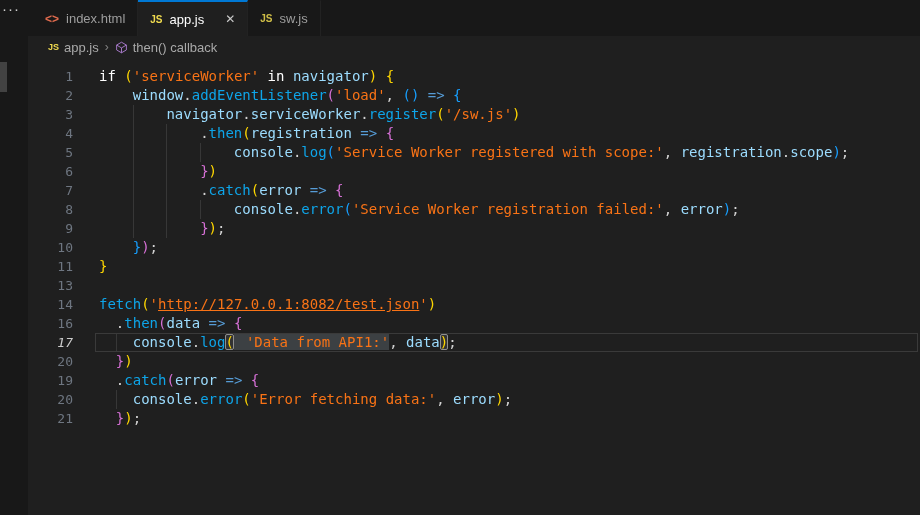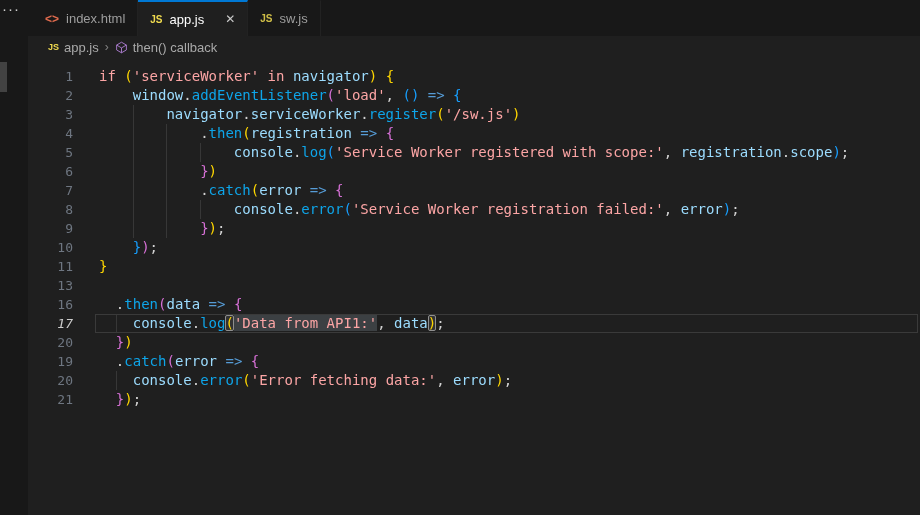--- a/index.html
+++ b/index.html
@@ -40,25 +40,25 @@
             padding-top:9px; overflow:hidden; }
   .line { display:flex; height:19px; position:relative; }
   .ln { flex:none; width:45px; text-align:right; color:#6E7681; font-size:13px; line-height:19px;
         cursor:pointer; }
   .line.current .ln { color:#CCCCCC;font-style:italic; }
   .code { flex:1; position:relative; padding-left:26px; white-space:pre; cursor:text; }
   .guide { position:absolute; top:0; bottom:0; width:1px; background:#373737; }
   .cur-border { position:absolute; left:22px; right:2px; top:0; bottom:0;
                 border:1px solid #3A3A3A; pointer-events:none; }
 
-  .tk-kw{color:#fca5a5}.tk-var{color:#9CDCFE}.tk-fn{color:#0ea5e9}.tk-str{color:#fca5a5}
+  .tk-kw{color:#ffffff}.tk-var{color:#9CDCFE}.tk-fn{color:#0ea5e9}.tk-str{color:#f97316}
   .tk-p{color:#D4D4D4}.tk-op{color:#569CD6}
   .tk-b1{color:#FFD700}.tk-b2{color:#D670D6}.tk-b3{color:#179FFF}
   .link { text-decoration:underline; }
-  .hl { background:rgba(165,180,195,0.22); }
+  .hl { background:rgba(165,180,195,0.22);padding-left:12px; }
   .box { outline:1px solid #8F8F8F; outline-offset:-1px; background:rgba(140,140,140,0.18);
          border-radius:2px; }
 </style>
 </head>
 <body>
 
 <div class="app">
 
   <div class="left-strip">
     <div class="overflow-dots">···</div>
@@ -140,20 +140,24 @@
         </div>
         <div class="line">
           <div class="ln">11</div>
           <div class="code"><span class="tk-b1">}</span></div>
         </div>
         <div class="line">
           <div class="ln">13</div>
           <div class="code"></div>
         </div>
         <div class="line">
+          <div class="ln">14</div>
+          <div class="code"><span class="tk-fn">fetch</span><span class="tk-b1">(</span><span class="tk-str">'</span><span class="tk-str link">http://127.0.0.1:8082/test.json</span><span class="tk-str">'</span><span class="tk-b1">)</span></div>
+        </div>
+        <div class="line">
           <div class="ln">16</div>
           <div class="code"><span class="tk-p">  .</span><span class="tk-fn">then</span><span class="tk-b2">(</span><span class="tk-var">data</span><span class="tk-p"> </span><span class="tk-op">=&gt;</span><span class="tk-p"> </span><span class="tk-b2">{</span></div>
         </div>
         <div class="line current">
           <div class="ln">17</div>
           <div class="code"><span class="guide" style="left: calc(2ch + 26px);"></span><span class="cur-border"></span><span class="tk-p">    </span><span class="tk-var">console</span><span class="tk-p">.</span><span class="tk-fn">log</span><span class="tk-b1 box">(</span><span class="tk-str hl">'Data from API1:'</span><span class="tk-p">, </span><span class="tk-var">data</span><span class="tk-b1 box">)</span><span class="tk-p">;</span></div>
         </div>
         <div class="line">
           <div class="ln">20</div>
           <div class="code"><span class="tk-p">  </span><span class="tk-b2">}</span><span class="tk-b1">)</span></div>

